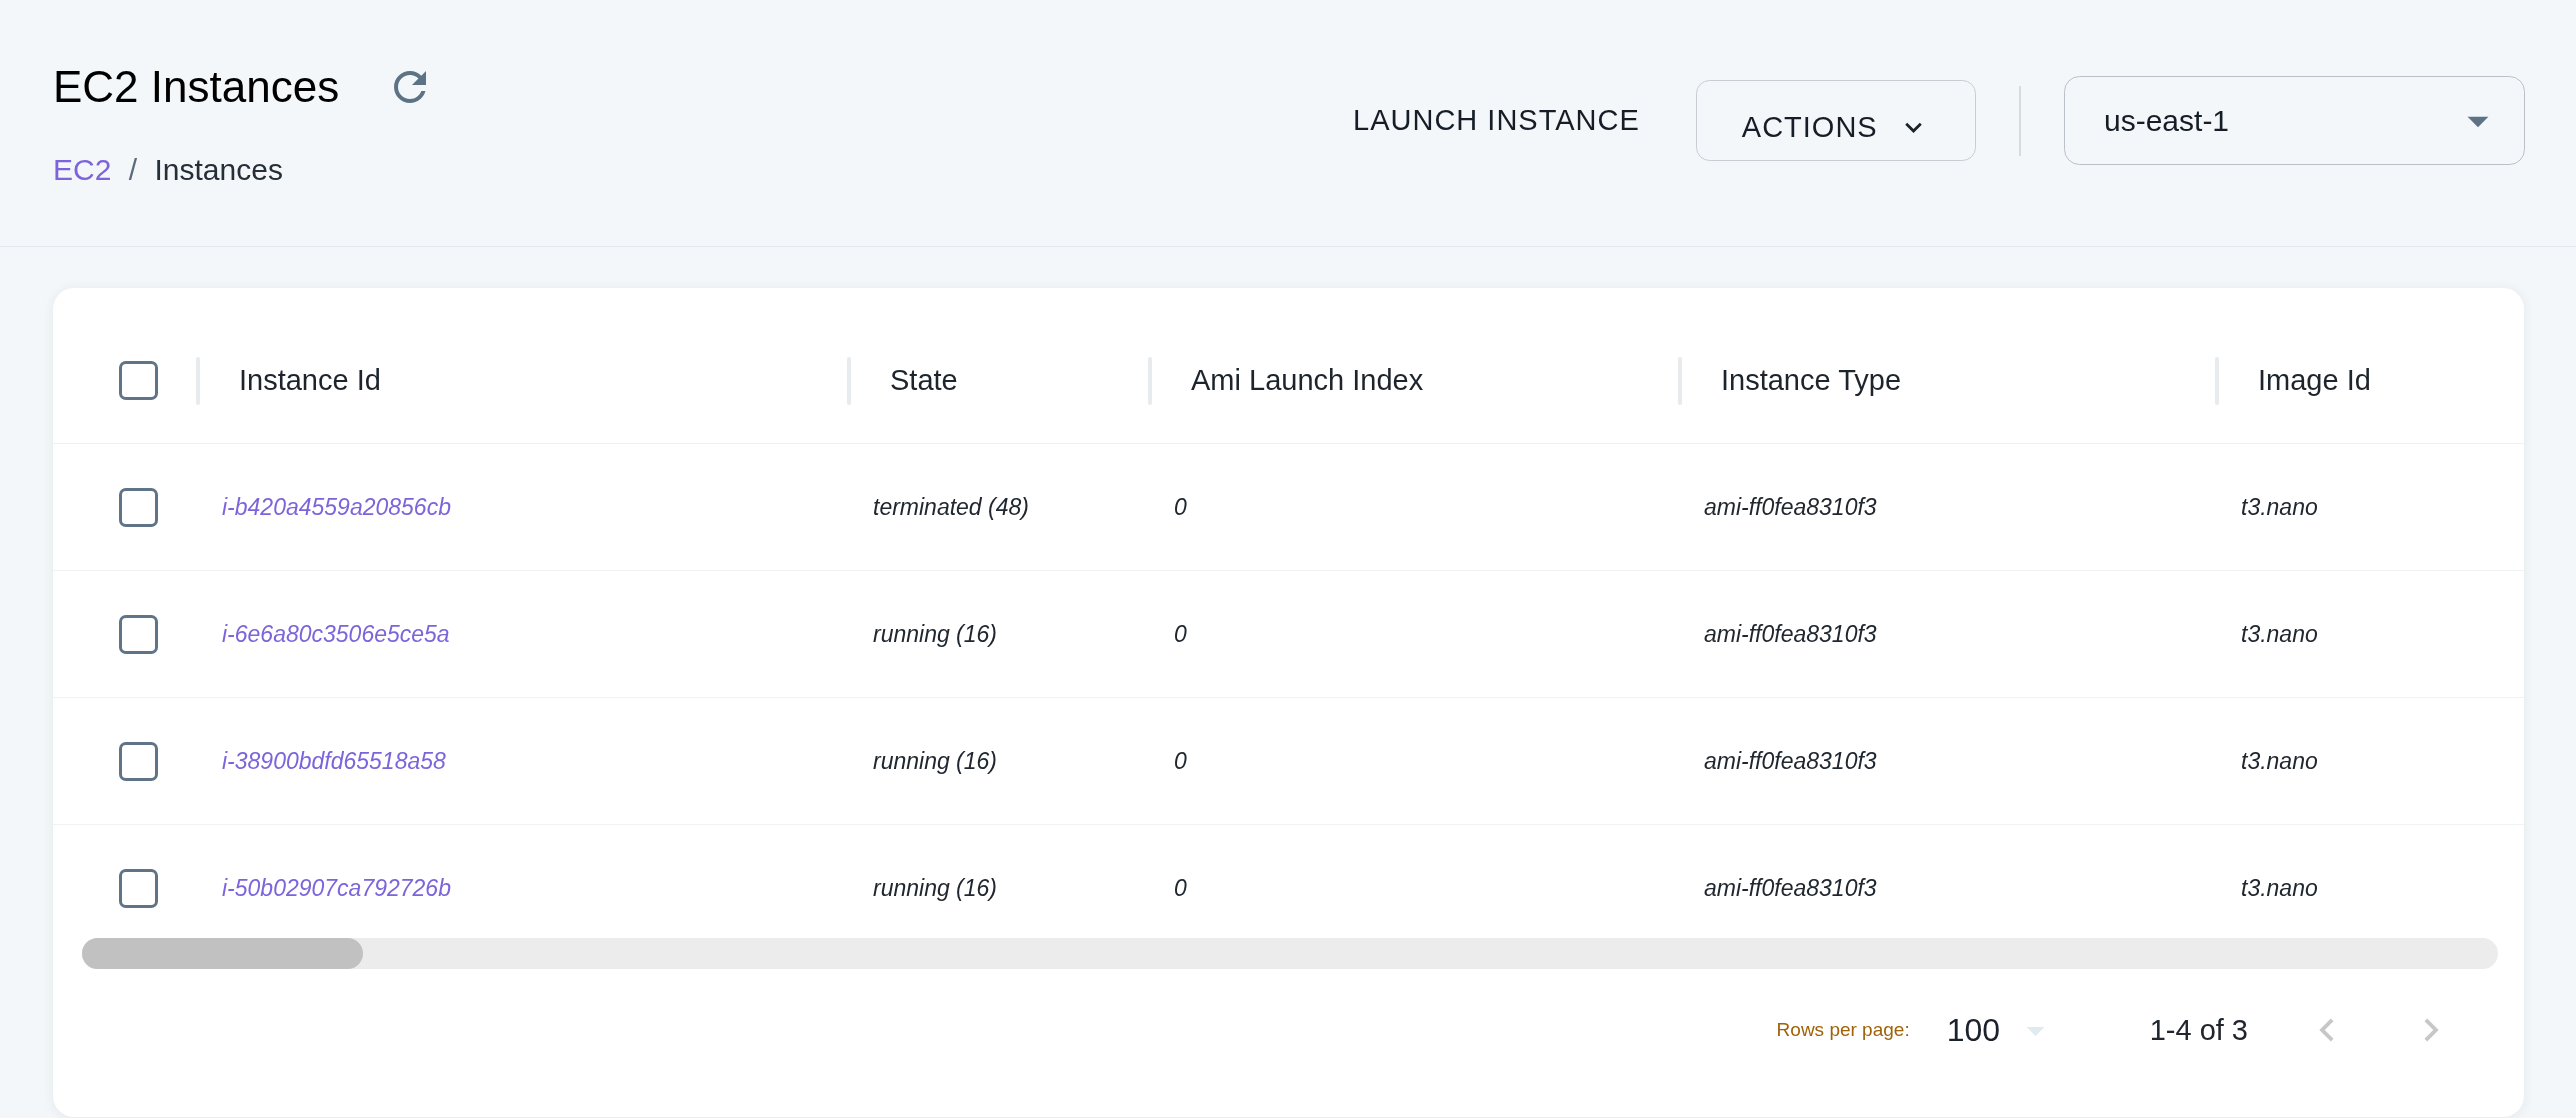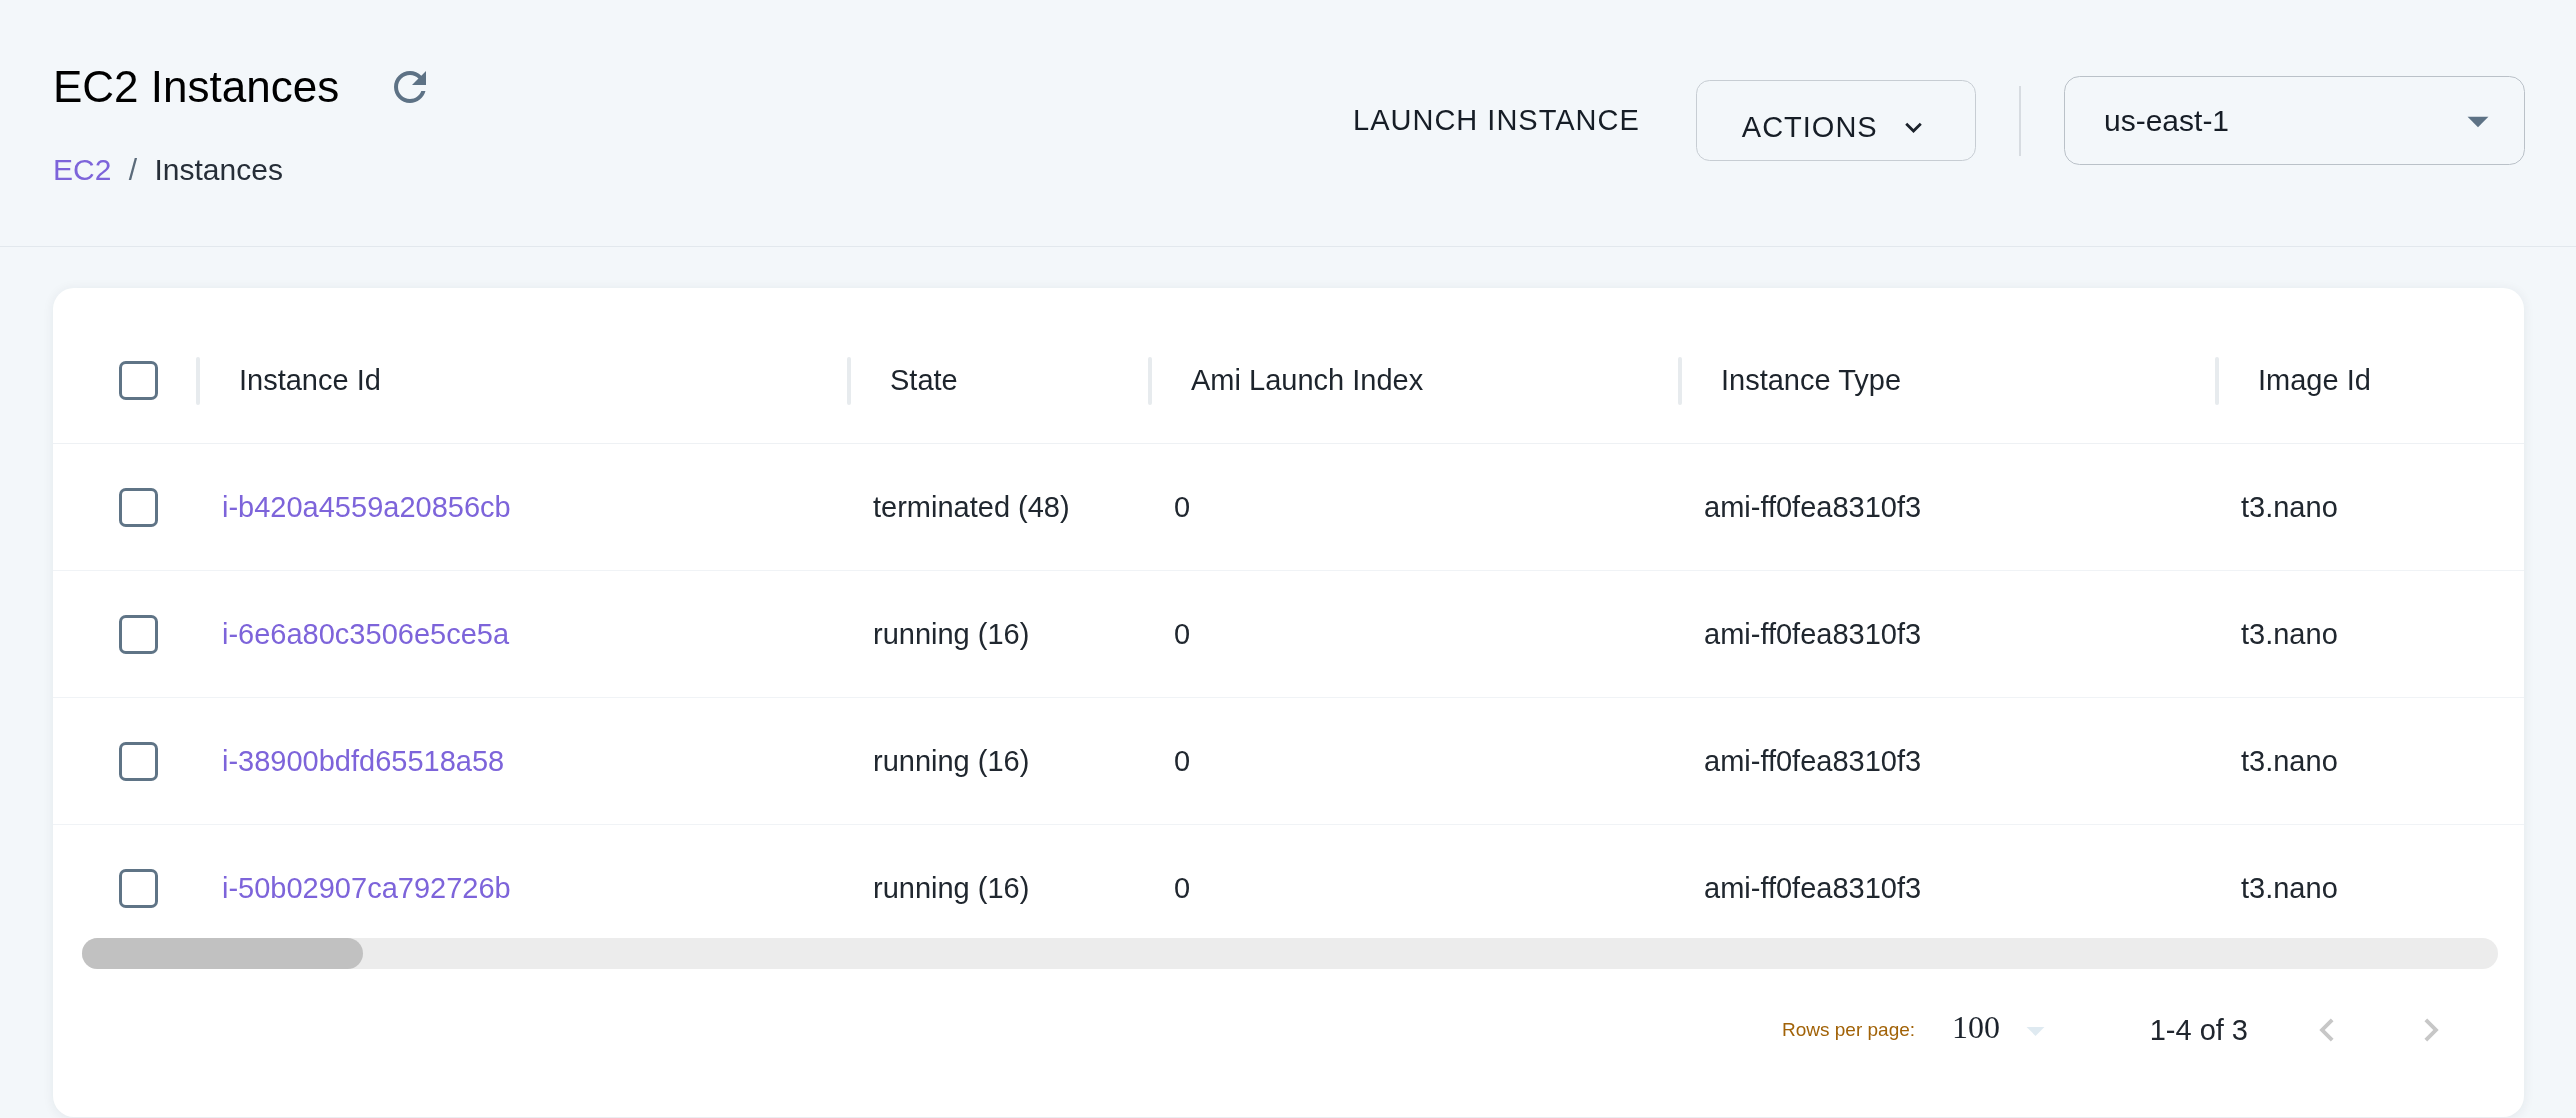--- a/index.html
+++ b/index.html
@@ -82,21 +82,21 @@
     width:3.9px; height:48px; background:#e7ebee; border-radius:1.9px;
   }
   .grid-rows { height:507px; }
   .grid-row {
     display:grid; grid-template-columns:145px 651px 301px 530px 537px auto;
     height:127px; cursor:pointer;
   }
   .grid-row:not(:last-child) { border-bottom:1.9px solid #f0f3f6; }
   .cell {
     display:flex; align-items:center;
-    font-size:29px; color:#20272f; padding-left:24px;
+    font-size:23px; color:#20272f; padding-left:24px;font-style:italic;
   }
   .cell.link { color:#7d64da; }
   .cb-cell { display:flex; align-items:center; padding-left:66px; }
   .checkbox {
     width:39px; height:39px; border:3.9px solid #5f7486; border-radius:6.8px;
     background:#fff; cursor:pointer; flex:none;
   }
 
   
   .hscroll-track {
@@ -108,22 +108,22 @@
     background:#c1c1c1; border-radius:15.5px; cursor:grab;
   }
 
   
   .pagination {
     position:absolute; right:68px; top:717px; height:50px;
     display:flex; align-items:center;
   }
   .rpp-label { font-size:19px; color:#a16207; }
   .rpp-select {
-    display:flex; align-items:flex-start; margin-left:37px; cursor:pointer;
-    background:none; border:none; font-family:Liberation Serif, serif;
+    display:flex; align-items:center; margin-left:37px; cursor:pointer;
+    background:none; border:none; font-family:Liberation Sans, sans-serif;
   }
   .rpp-value { font-size:32px; color:#1b222b; }
   .range-label { font-size:29px; color:#20262e; margin-left:93px; }
   .page-btn {
     background:none; border:none; margin-left:54px; cursor:default;
     width:50px; height:50px; display:flex; align-items:center; justify-content:center;
   }
 </style>
 </head>
 <body>

